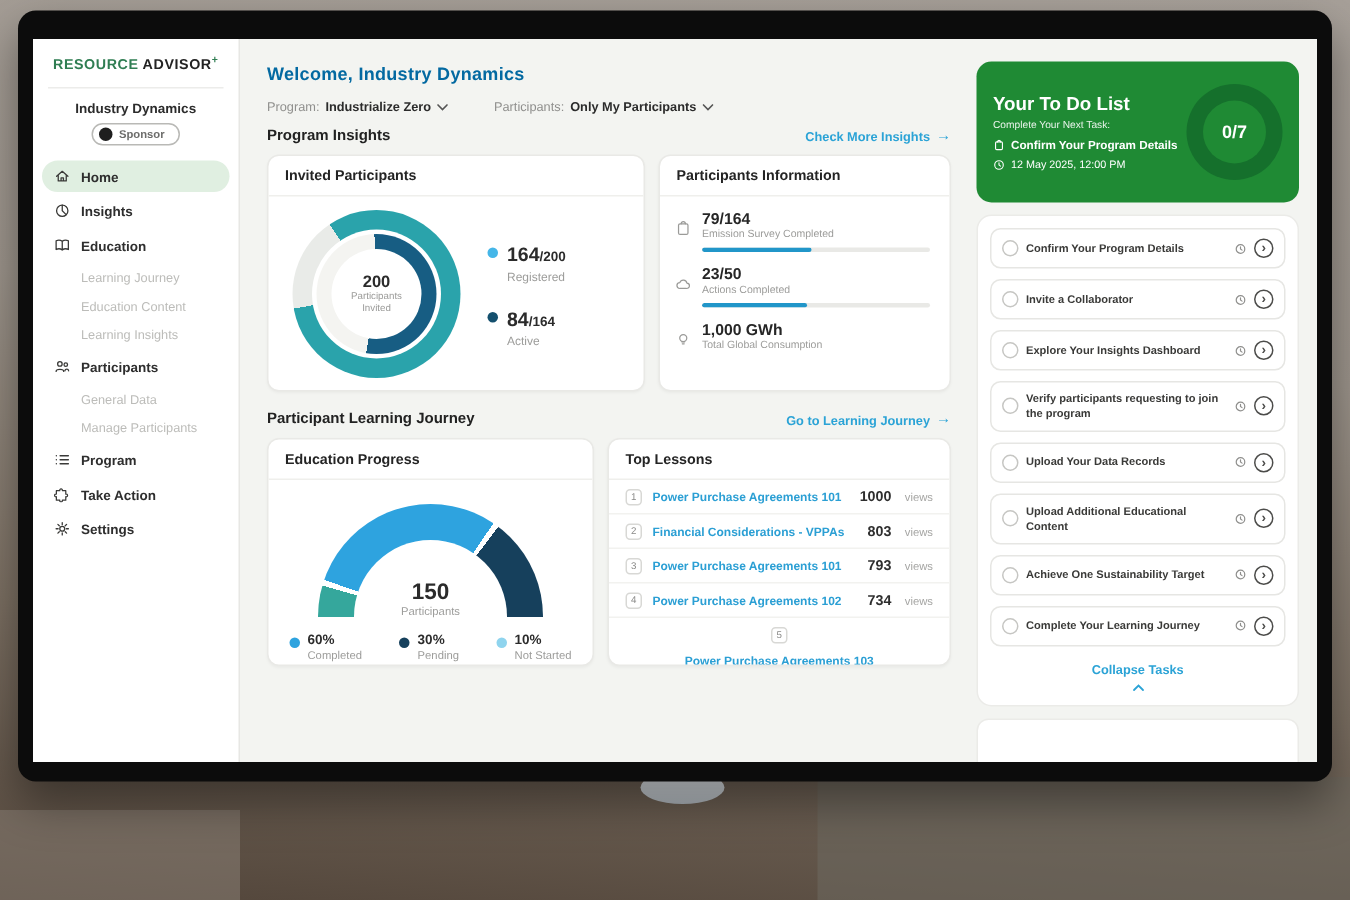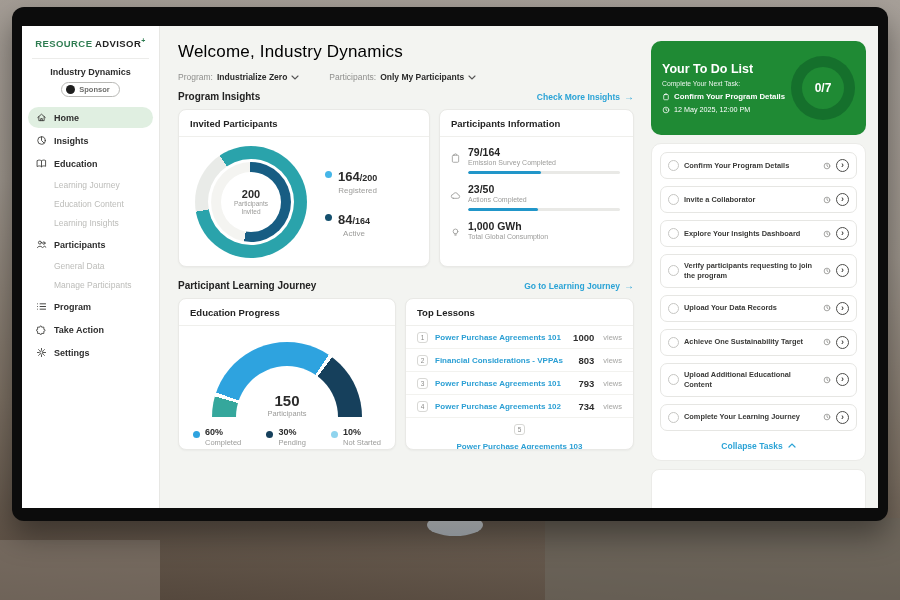--- a/index.html
+++ b/index.html
@@ -33,21 +33,21 @@
   .badge-dot { width:9px; height:9px; border-radius:50%; background:#1e1e1e; display:inline-flex;
                align-items:center; justify-content:center; color:#fff; font-size:5px; }
   .nav-item { display:flex; align-items:center; gap:7px; margin:2px 6px; padding:5px 8px;
               font-size:9px; font-weight:700; color:#2e2e2e; border-radius:13px; cursor:pointer; }
   .nav-item.active { background:#e0efe1; }
   .nav-item svg { width:11px; height:11px; color:#3a3a38; flex-shrink:0; }
   .nav-sub { margin:1px 6px; padding:4px 8px 4px 26px; font-size:8.5px; color:#bcbcb9; cursor:pointer; }
 
   
   .main { flex:1; padding:16px 12px 0 18px; min-width:0; }
-  .welcome { font-size:17px; font-weight:400; color:#000000; letter-spacing:.2px; }
+  .welcome { font-size:12px; font-weight:700; color:#0369a1; letter-spacing:.2px; }
   .filters { display:flex; gap:30px; margin:10px 0 4px; align-items:center; }
   .filter { display:flex; align-items:center; gap:4px; cursor:pointer; }
   .flabel { font-size:8.5px; color:#8f8f8d; }
   .fvalue { font-size:8.5px; font-weight:800; color:#2b2b2b; }
   .chev { width:8px; height:5px; color:#555; }
   .section-head { display:flex; justify-content:space-between; align-items:center; margin:9px 0 7px; }
   .sec-title { font-size:10px; font-weight:800; color:#222; }
   .sec-link { font-size:8.5px; font-weight:800; color:#2ba3d6; display:flex; align-items:center; gap:4px; cursor:pointer; }
   .arr::after { content:"\2192"; font-size:10px; }
   .cards-row { display:flex; gap:9px; }
@@ -71,21 +71,21 @@
   .legend-col { margin-left:18px; display:flex; flex-direction:column; gap:15px; }
   .litem { display:flex; align-items:flex-start; gap:6px; }
   .dot { width:7px; height:7px; border-radius:50%; margin-top:4px; flex-shrink:0; }
   .dot-sky { background:#45b6e8; }
   .dot-navy { background:#14506e; }
   .dot-blue { background:#2ea3df; }
   .dot-dark { background:#16405c; }
   .dot-pale { background:#8fd4ee; }
   .lval { font-size:13px; font-weight:800; color:#2b2b2b; }
   .lvalsub { font-size:9px; font-weight:800; color:#2b2b2b; }
-  .llab { font-size:8px; color:#9c9c9a; margin-top:1px;text-align:center; }
+  .llab { font-size:8px; color:#9c9c9a; margin-top:1px; }
 
   
   .card-info { flex:1; height:158px; }
   .info-body { padding:9px 13px 0 10px; }
   .stat { display:flex; gap:7px; margin-bottom:9px; }
   .stat svg { width:11px; height:11px; color:#9a9a98; margin-top:7px; flex-shrink:0; }
   .sbody { flex:1; }
   .sval { font-size:10.5px; font-weight:800; color:#262626; }
   .slab { font-size:7px; color:#9c9c9a; margin-top:1px; }
   .sbar { height:3px; background:#e9e9e6; border-radius:2px; margin-top:5px; overflow:hidden; }
@@ -134,21 +134,21 @@
   .tasks-card { background:#fff; border:1px solid #ebebe8; border-radius:10px; margin-top:8px; padding:8px 8px 2px; }
   .task { display:flex; align-items:center; gap:5px; border:1px solid #e6e6e3; border-radius:7px;
           padding:6px 7px; margin-bottom:7px; background:#fff; cursor:pointer; }
   .tcheck { width:11px; height:11px; border:1.4px solid #c6c6c3; border-radius:50%; flex-shrink:0; }
   .tlabel { flex:1; font-size:7.4px; font-weight:700; color:#3a3a38; line-height:1.35; }
   .task .tclock { width:8px; height:8px; color:#8f8f8d; flex-shrink:0; }
   .tgo { width:13px; height:13px; border:1.3px solid #4c4c4a; border-radius:50%; flex-shrink:0;
          display:flex; align-items:center; justify-content:center; color:#4c4c4a; }
   .tgo::after { content:"\203A"; font-size:9px; font-weight:700; margin-top:-1px; }
   .collapse { display:flex; align-items:center; justify-content:center; gap:5px; padding:3px 0 7px;
-              font-size:8.5px; font-weight:800; color:#2ba3d6; cursor:pointer; }
+              font-size:8.5px; font-weight:800; color:#2ba3d6; cursor:pointer;flex-direction:column; }
   .collapse svg { width:8px; height:5px; }
   .news-card { background:#fff; border:1px solid #ebebe8; border-radius:8px; margin-top:8px; padding:8px 10px; height:62px; }
 </style>
 </head>
 <body>
 
 <div class="bg-right-panel"></div>
 <div class="bg-left-floor"></div>
 <div class="stand"></div>
 
@@ -466,30 +466,30 @@
         <span class="tcheck"></span>
         <span class="tlabel">Upload Your Data Records</span>
         <svg class="tclock" viewBox="0 0 14 14" fill="none" stroke="currentColor" stroke-width="1.4" stroke-linecap="round">
               <circle cx="7" cy="7" r="5"></circle>
               <path d="M7 4.4V7l1.8 1.3"></path>
             </svg>
         <span class="tgo"></span>
       </div>
       <div class="task">
         <span class="tcheck"></span>
+        <span class="tlabel">Upload Additional Educational Content</span>
+        <svg class="tclock" viewBox="0 0 14 14" fill="none" stroke="currentColor" stroke-width="1.4" stroke-linecap="round">
+              <circle cx="7" cy="7" r="5"></circle>
+              <path d="M7 4.4V7l1.8 1.3"></path>
+            </svg>
+        <span class="tgo"></span>
+      </div>
+      <div class="task">
+        <span class="tcheck"></span>
         <span class="tlabel">Achieve One Sustainability Target</span>
-        <svg class="tclock" viewBox="0 0 14 14" fill="none" stroke="currentColor" stroke-width="1.4" stroke-linecap="round">
-              <circle cx="7" cy="7" r="5"></circle>
-              <path d="M7 4.4V7l1.8 1.3"></path>
-            </svg>
-        <span class="tgo"></span>
-      </div>
-      <div class="task">
-        <span class="tcheck"></span>
-        <span class="tlabel">Upload Additional Educational Content</span>
         <svg class="tclock" viewBox="0 0 14 14" fill="none" stroke="currentColor" stroke-width="1.4" stroke-linecap="round">
               <circle cx="7" cy="7" r="5"></circle>
               <path d="M7 4.4V7l1.8 1.3"></path>
             </svg>
         <span class="tgo"></span>
       </div>
       <div class="task">
         <span class="tcheck"></span>
         <span class="tlabel">Complete Your Learning Journey</span>
         <svg class="tclock" viewBox="0 0 14 14" fill="none" stroke="currentColor" stroke-width="1.4" stroke-linecap="round">

